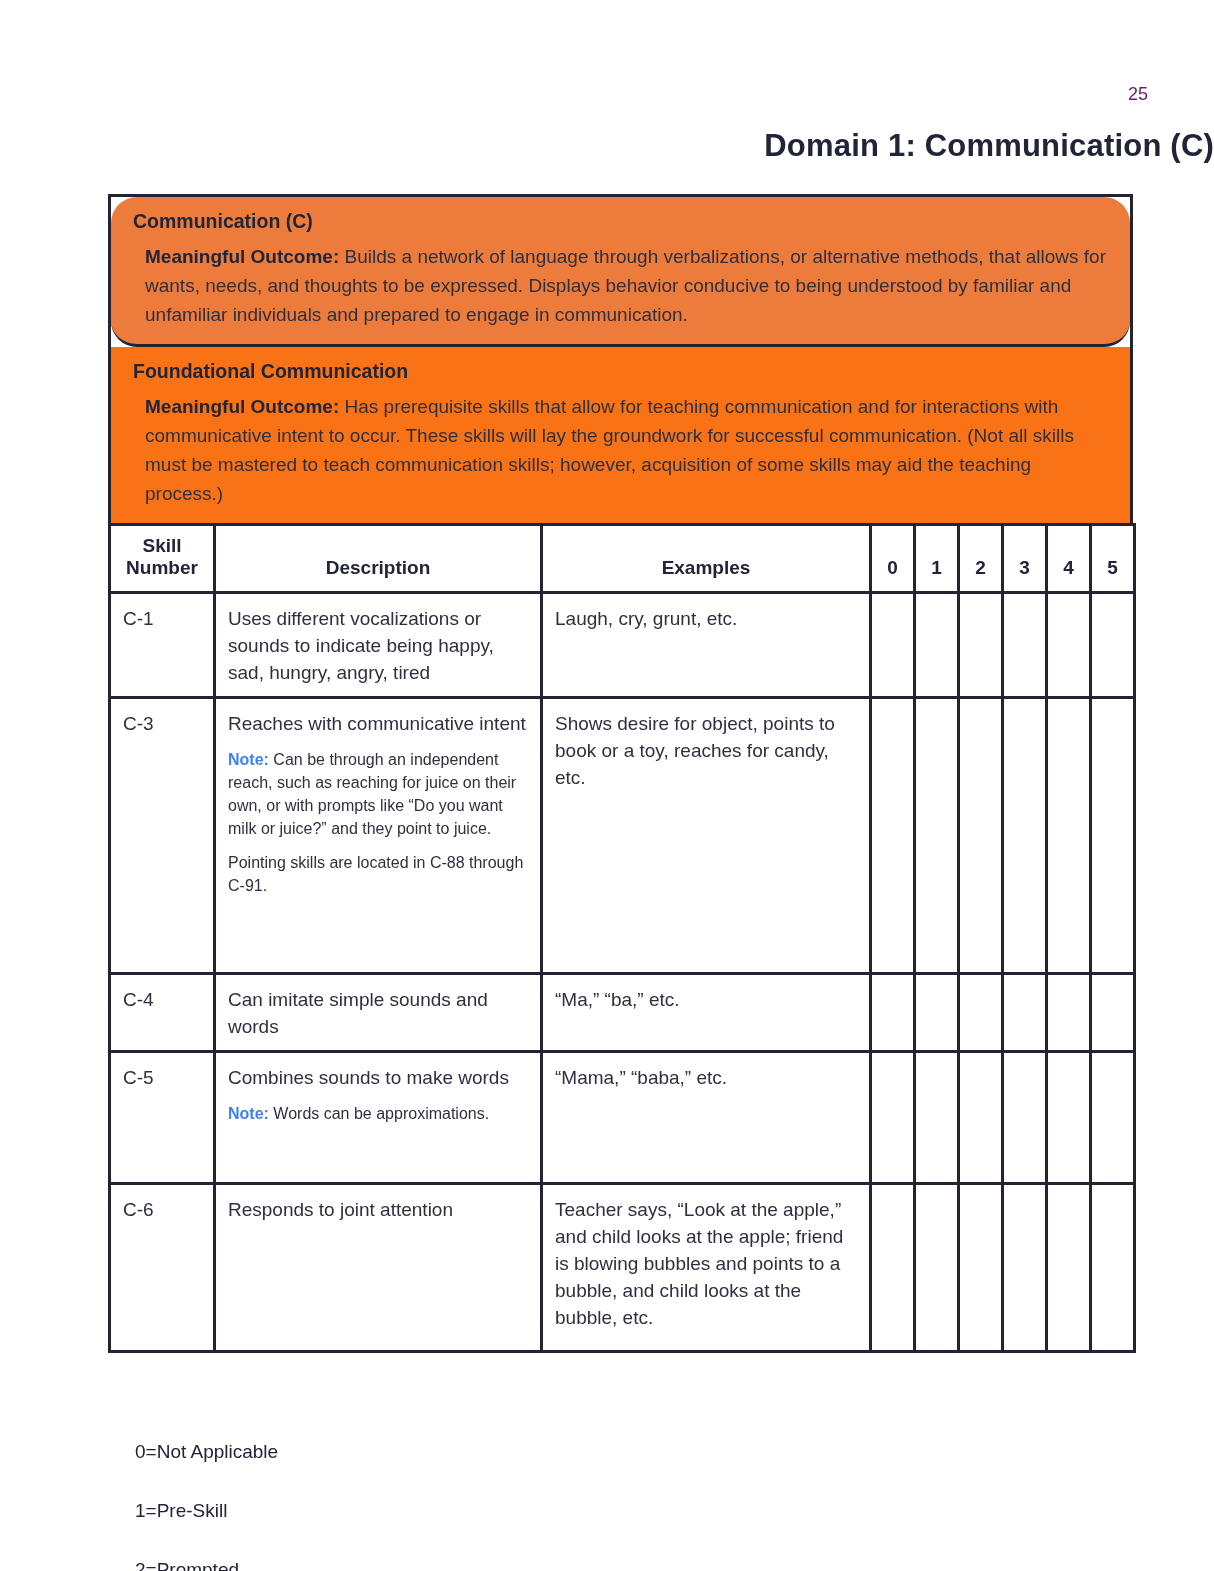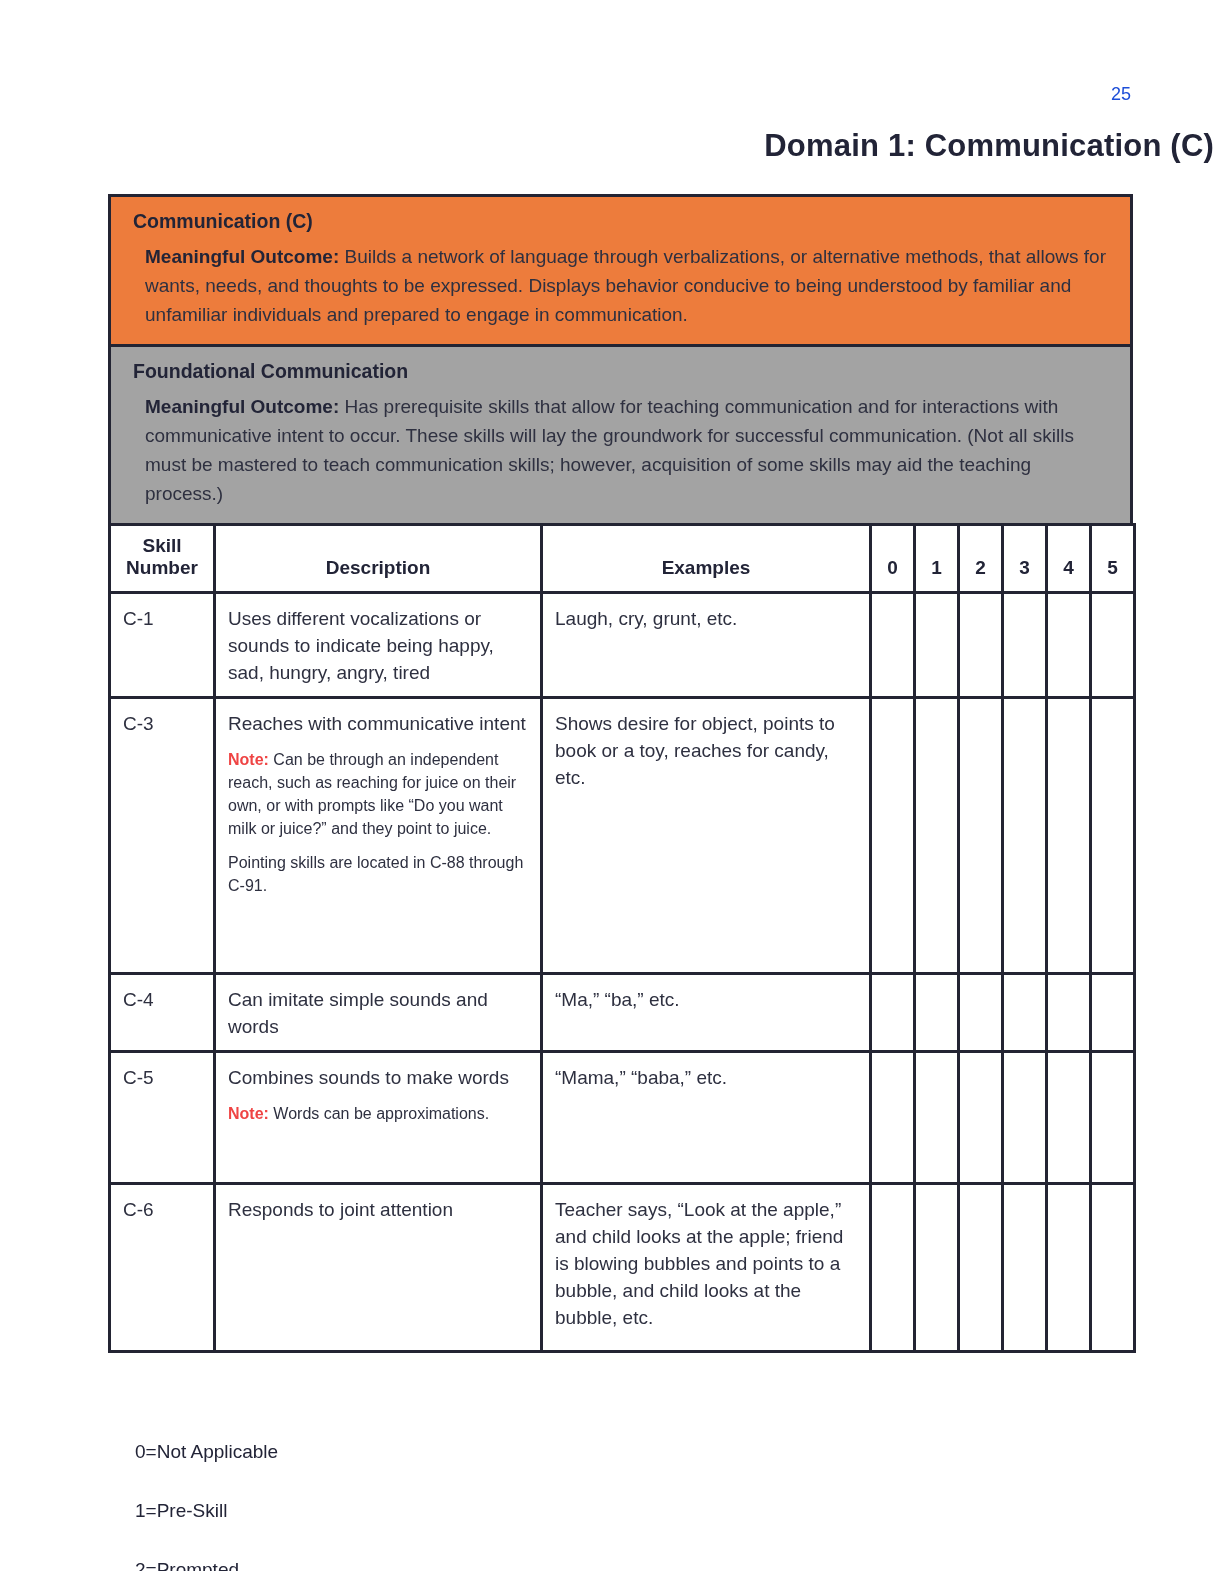--- a/index.html
+++ b/index.html
@@ -4,35 +4,35 @@
 <style>
   * { margin: 0; padding: 0; box-sizing: border-box; }
   html, body { background: #ffffff; }
   body {
     width: 1214px; height: 1571px;
     position: relative;
     font-family: "Liberation Sans", sans-serif;
     color: #2e3040;
   }
   .page-number {
-    position: absolute; top: 84px; right: 83px;
-    font-size: 18px; color: #1d4ed8;
+    position: absolute; top: 84px; right: 66px;
+    font-size: 18px; color: #701a75;
   }
   .title {
     margin: 128px 0 0 0;
     text-align: right;
     font-size: 31px; font-weight: bold; color: #222437;
     letter-spacing: 0.2px;
   }
   .content { width: 1025px; margin: 30px 0 0 108px; }
 
   .boxes { border: 3px solid #232433; border-bottom: none; }
   .box { padding: 13px 22px 15px 22px; }
-  .box-domain { background: #ED7C3C; border-bottom: 3px solid #232433; }
-  .box-section { background: #a3a3a3; }
+  .box-domain { background: #ED7C3C; border-bottom: 3px solid #232433; border-radius: 26px; }
+  .box-section { background: #f97316; }
   .box-title { font-size: 19.5px; font-weight: bold; color: #222437; margin-bottom: 9px; }
   .box-text { font-size: 19px; line-height: 29px; color: #2e3040; margin-left: 12px; }
   .box-text b { color: #222437; }
 
   table {
     width: 1025px; table-layout: fixed;
     border-collapse: collapse;
   }
   th, td { border: 3px solid #232433; }
   th {
@@ -41,21 +41,21 @@
     padding: 9px 12px 12px 12px;
   }
   th.score-h { text-align: center; padding: 9px 2px 12px 2px; }
   td {
     vertical-align: top;
     font-size: 19px; line-height: 27px;
     padding: 11px 12px 10px 12px;
   }
   .desc-cell p + p { margin-top: 11px; }
   .note { font-size: 16px; line-height: 23px; }
-  .note b { color: #ef4444; }
+  .note b { color: #3b82f6; }
   .skill-col { width: 105px; }
   .desc-col { width: 327px; }
   .ex-col { width: 329px; }
   .score-col { width: 44px; }
 
   .legend {
     display: flex; gap: 37px;
     margin: 88px 0 0 27px;
     font-size: 19px; color: #222437; flex-direction: column;
   }

